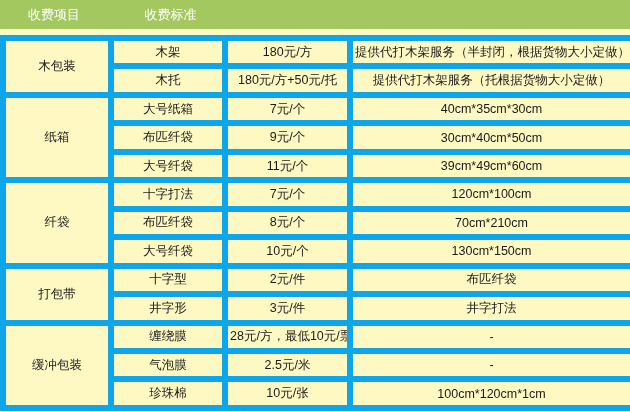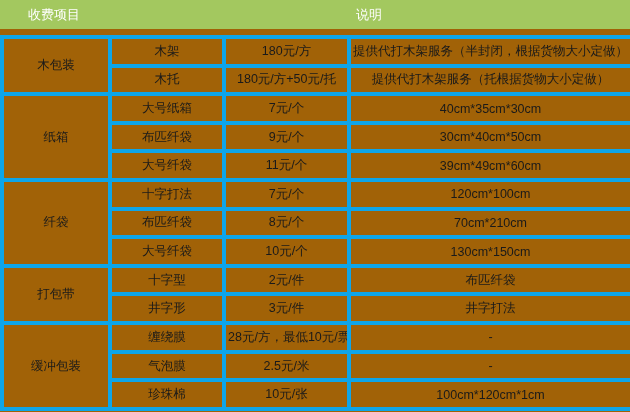--- a/index.html
+++ b/index.html
@@ -1,19 +1,19 @@
 <!DOCTYPE html>
 <html><head>
 <meta charset="utf-8">
 <style>
   html, body { margin: 0; padding: 0; background: #ffffff; }
   .page {
     width: 630px;
     height: 412px;
-    background: #a16207;
+    background: #fef9c3;
     font-family: "Liberation Sans", "DejaVu Sans", sans-serif;
     overflow: hidden;
   }
   .thead {
     display: flex;
     height: 29px;
     background: #A3C85F;
     color: #ffffff;
     align-items: center;
     font-size: 13px;
@@ -28,38 +28,38 @@
     border-collapse: collapse;
     width: 630px;
     height: 376px;
     table-layout: fixed;
     font-size: 12.5px;
     color: #1a1a1a;
     border: 1px solid #B1D17F;
     border-bottom-width: 2px;
   }
   table.body td {
-    border: 4px solid #0ea5e9;
+    border: 6px solid #0ea5e9;
     text-align: center;
     vertical-align: middle;
     padding: 0 2px;
     overflow: hidden;
     white-space: nowrap;
     margin-top: 14px;
   }
   td.desc-left { text-align: left; padding-left: 6px; }
 </style>
 </head>
 <body>
 
 <div class="page">
 
   <div class="thead">
     <div class="th c1">收费项目</div>
-    <div class="th c4">说明</div>
+    <div class="th c3">收费标准</div>
   </div>
 
   <table class="body">
     <colgroup>
       <col style="width:108px">
         <col style="width:114px">
         <col style="width:125px">
         <col style="width:283px">
     </colgroup>
     <tbody>

